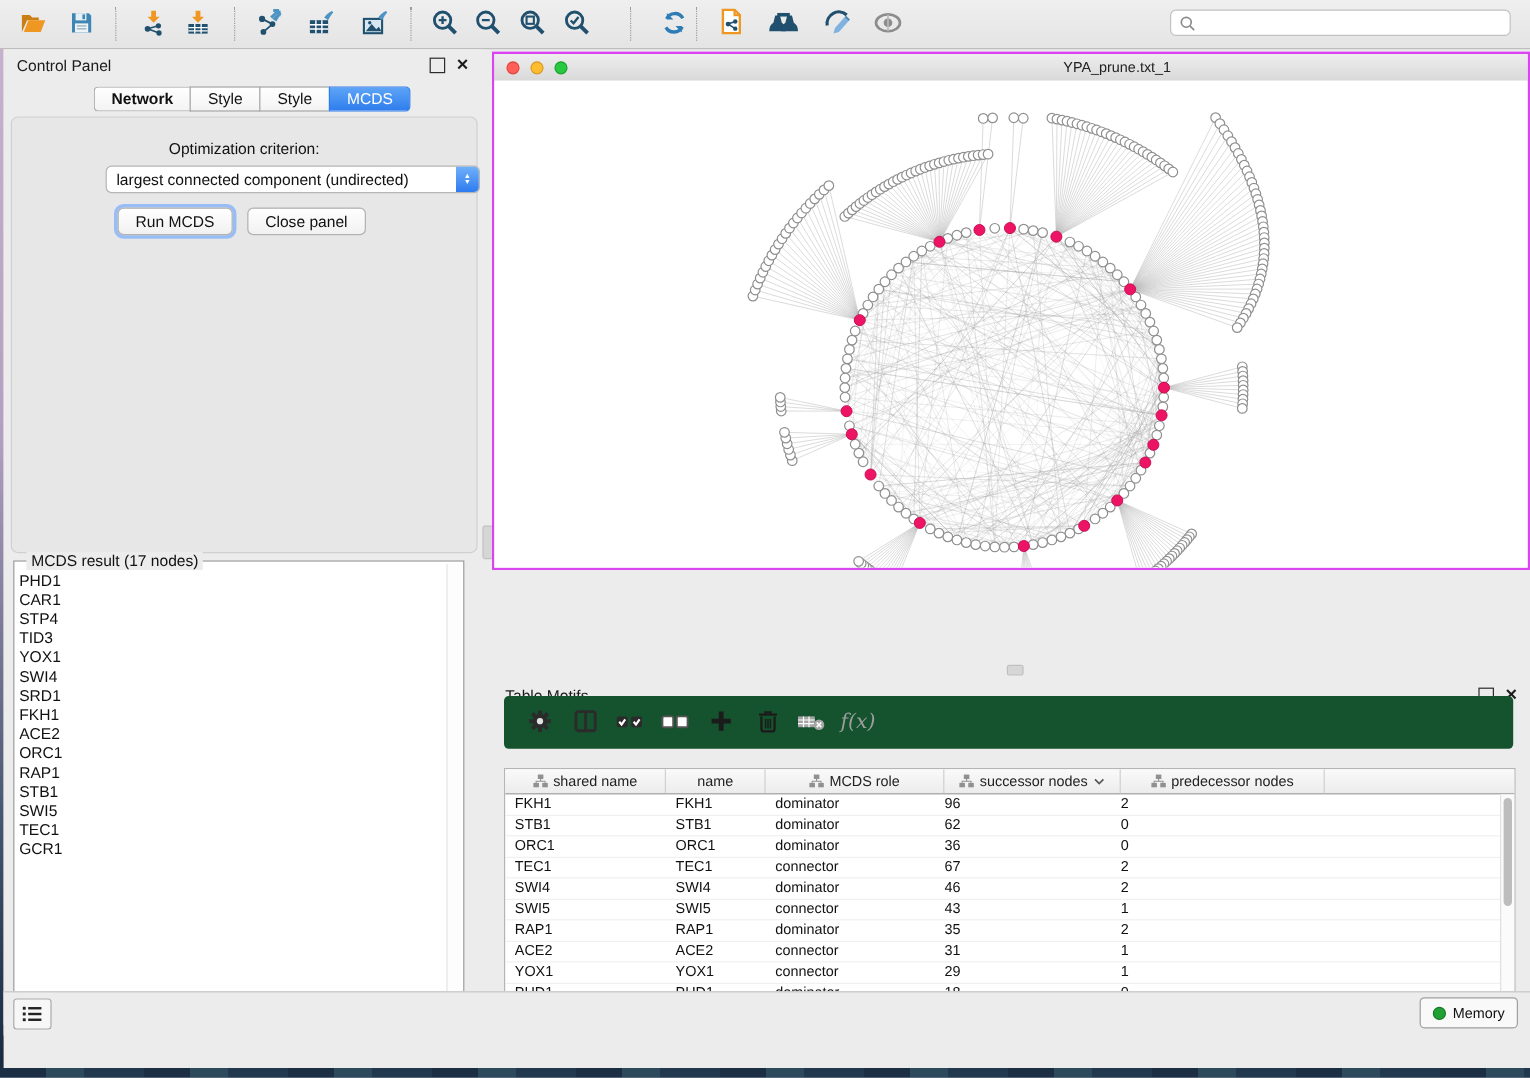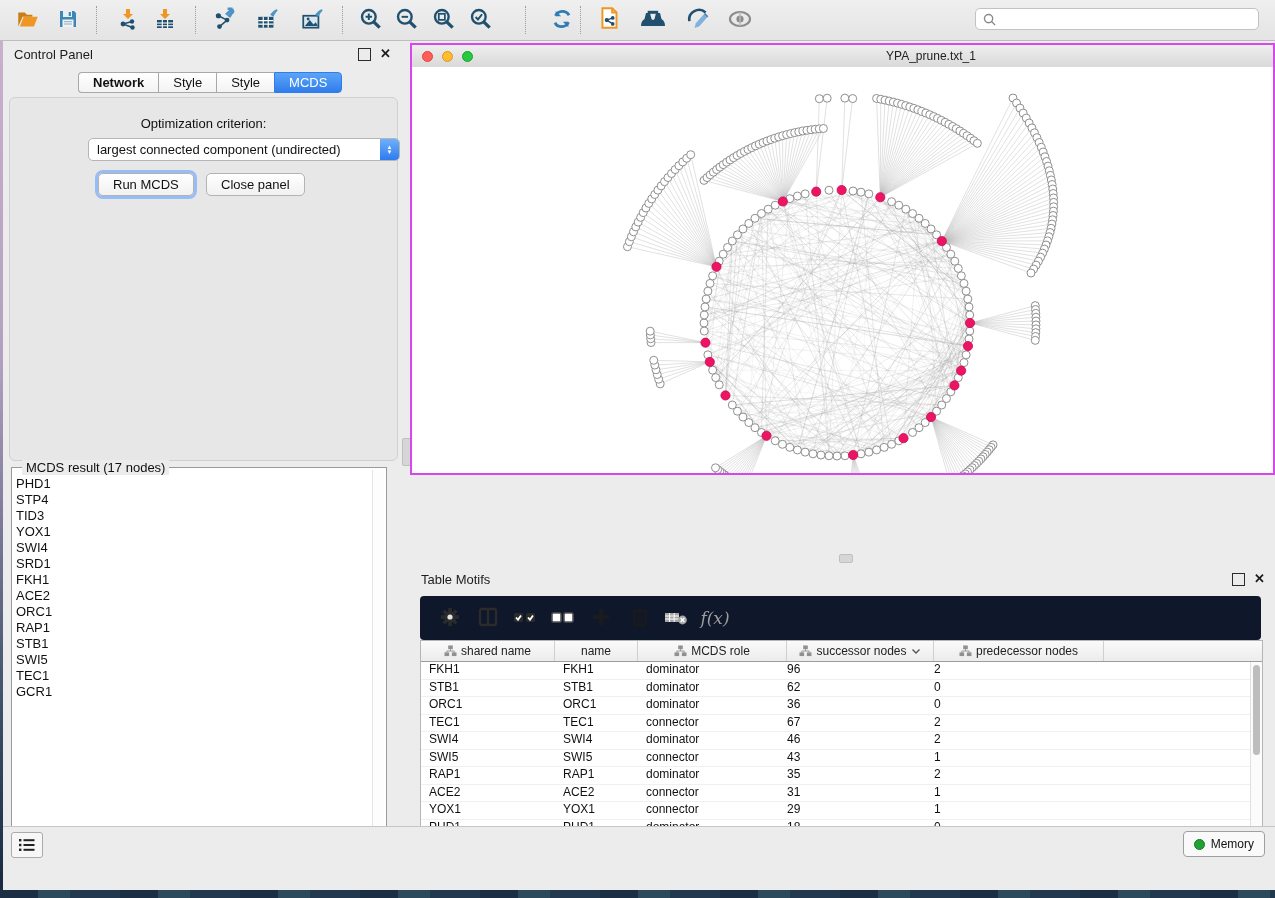--- a/index.html
+++ b/index.html
@@ -41,21 +41,21 @@
   #vsplit-grip{position:absolute;left:399px;top:438px;width:7px;height:26px;background:#d6d6d6;border:1px solid #c0c0c0;border-radius:2px;}
   #hsplit-grip{position:absolute;left:836px;top:554px;width:12px;height:7px;background:#d6d6d6;border:1px solid #c0c0c0;border-radius:2px;}
   
   #net-window{position:absolute;left:407px;top:43px;right:0;height:432px;background:#fff;border:2px solid #d946ef;box-sizing:border-box;}
   #net-titlebar{position:absolute;left:0;top:0;right:0;height:22px;background:linear-gradient(#eeeeee,#d9d9d9);border-bottom:1px solid #b3b3b3;}
   .traffic{position:absolute;top:6px;width:11px;height:11px;border-radius:50%;}
   #net-title{position:absolute;left:519px;top:4px;transform:translateX(-50%);font-size:12px;color:#222;white-space:nowrap;}
   #net-canvas{position:absolute;left:0;top:22px;right:0;bottom:0;overflow:hidden;background:#fff;}
   
   #table-panel{position:absolute;left:407px;top:566px;right:0;height:296px;background:#ececec;}
-  #tp-toolbar{position:absolute;left:10px;top:30px;right:14px;height:44px;background:#0f172a;border-radius:4px;}
+  #tp-toolbar{position:absolute;left:10px;top:14px;right:14px;height:44px;background:#14532d;border-radius:4px;}
   .tp-btn{position:absolute;top:8px;width:30px;height:28px;display:flex;align-items:center;justify-content:center;background:transparent;border:none;padding:0;}
   #fx-label{font-family:"DejaVu Serif",serif;font-style:italic;font-size:17px;color:#9e9e9e;}
   #node-table{position:absolute;left:10px;top:74px;right:12px;height:190px;background:#fff;border:1px solid #b5b5b5;box-sizing:border-box;overflow:hidden;}
   #thead{position:absolute;left:0;top:0;right:0;height:20px;background:linear-gradient(#fafafa,#ececec);border-bottom:1px solid #9c9c9c;display:flex;}
   .th{display:flex;align-items:center;justify-content:center;gap:4px;font-size:12px;color:#222;border-right:1px solid #cfcfcf;box-sizing:border-box;height:20px;}
   #tbody{position:absolute;left:0;top:21px;right:11px;bottom:0;}
   .tr{display:flex;height:16.5px;border-bottom:1px solid #f0f0f0;}
   .td{font-size:12px;color:#111;box-sizing:border-box;white-space:nowrap;overflow:hidden;}
   .td.left{padding-left:8px;text-align:left;}
   .td.right{padding-right:12px;}
@@ -239,20 +239,21 @@
               <span>▼</span>
             </span>
         </div>
         <button class="btn" id="run-btn">Run MCDS</button>
         <button class="btn" id="close-btn">Close panel</button>
       </div>
       <div id="mcds-box">
         <span id="mcds-box-label">MCDS result (17 nodes)</span>
         <div id="mcds-list">
             <div>PHD1</div>
+            <div>CAR1</div>
             <div>STP4</div>
             <div>TID3</div>
             <div>YOX1</div>
             <div>SWI4</div>
             <div>SRD1</div>
             <div>FKH1</div>
             <div>ACE2</div>
             <div>ORC1</div>
             <div>RAP1</div>
             <div>STB1</div>

